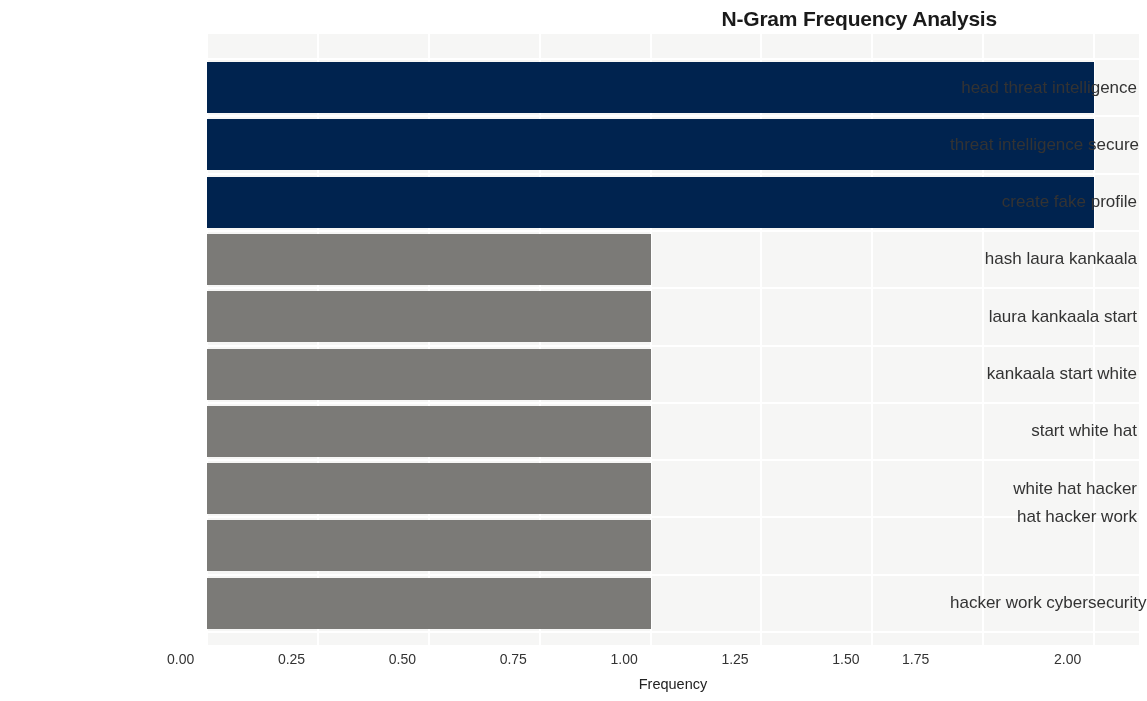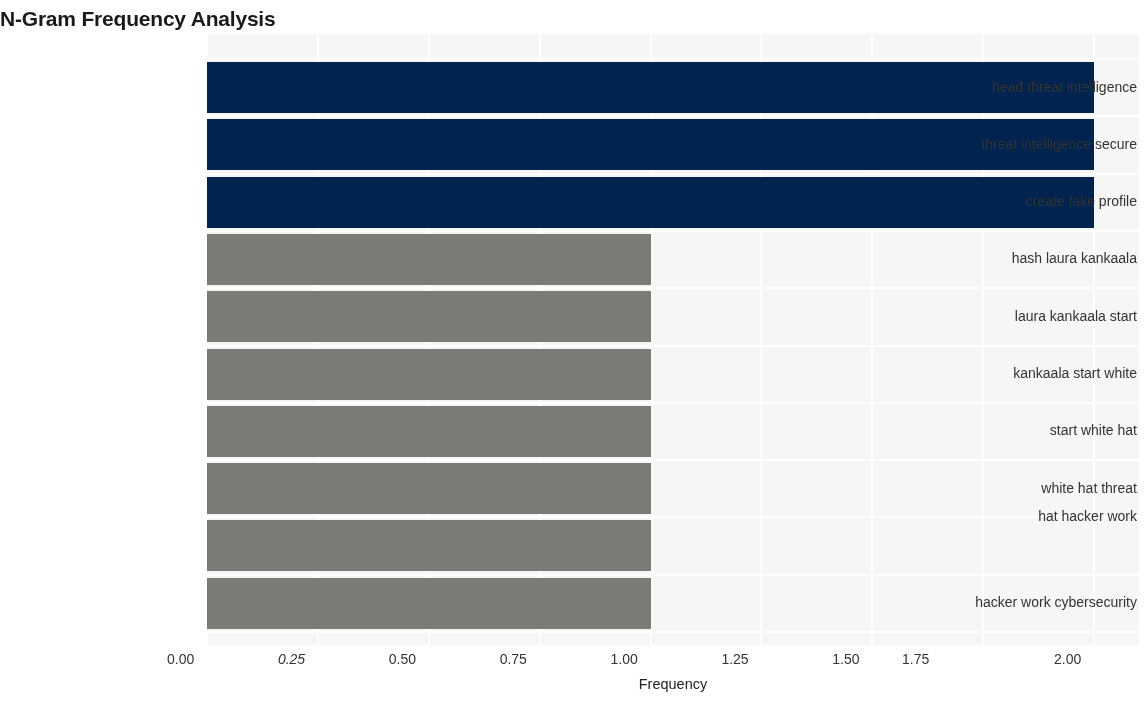--- a/index.html
+++ b/index.html
@@ -22,21 +22,21 @@
     height: 701px;
     background: #ffffff;
   }
 
   
   #chart-title {
     position: absolute;
     left: 0;
     top: 6px;
     width: 997px;
-    text-align: left;
+    text-align: right;
     font-size: 21px;
     font-weight: bold;
     color: #1a1a1a;
     letter-spacing: -0.2px;
     line-height: 26px;
     white-space: nowrap;
   }
 
   
   #plot-area {
@@ -74,21 +74,21 @@
   }
 
   
   .ytick {
     position: absolute;
     right: 0;
     width: 197px;
     text-align: right;
     padding-right: 10px;
     box-sizing: border-box;
-    font-size: 14px;
+    font-size: 17px;
     color: #333333;
     line-height: 17px;
     white-space: nowrap;
   }
 
   
   .xtick {
     position: absolute;
     top: 651px;
     width: 80px;
@@ -159,27 +159,27 @@
   </div>
 
   <div id="yticks">
       <div class="ytick" style="top: 78.5px;">head threat intelligence</div>
       <div class="ytick" style="top: 135.8px;">threat intelligence secure</div>
       <div class="ytick" style="top: 193.1px;">create fake profile</div>
       <div class="ytick" style="top: 250.4px;">hash laura kankaala</div>
       <div class="ytick" style="top: 307.7px;">laura kankaala start</div>
       <div class="ytick" style="top: 365px;">kankaala start white</div>
       <div class="ytick" style="top: 422.3px;">start white hat</div>
-      <div class="ytick" style="top: 479.6px;">white hat threat</div>
+      <div class="ytick" style="top: 479.6px;">white hat hacker</div>
       <div class="ytick" style="top: 508px;">hat hacker work</div>
       <div class="ytick" style="top: 594.2px;">hacker work cybersecurity</div>
     </div>
   <div id="xticks">
       <div class="xtick" style="left: 207px;">0.00</div>
-      <div class="xtick" style="left: 317.875px; font-style: italic;">0.25</div>
+      <div class="xtick" style="left: 317.875px;">0.25</div>
       <div class="xtick" style="left: 428.75px;">0.50</div>
       <div class="xtick" style="left: 539.625px;">0.75</div>
       <div class="xtick" style="left: 650.5px;">1.00</div>
       <div class="xtick" style="left: 761.375px;">1.25</div>
       <div class="xtick" style="left: 872.25px;">1.50</div>
       <div class="xtick" style="left: 942px;">1.75</div>
       <div class="xtick" style="left: 1094px;">2.00</div>
     </div>
 
   <div id="xaxis-label">Frequency</div>

